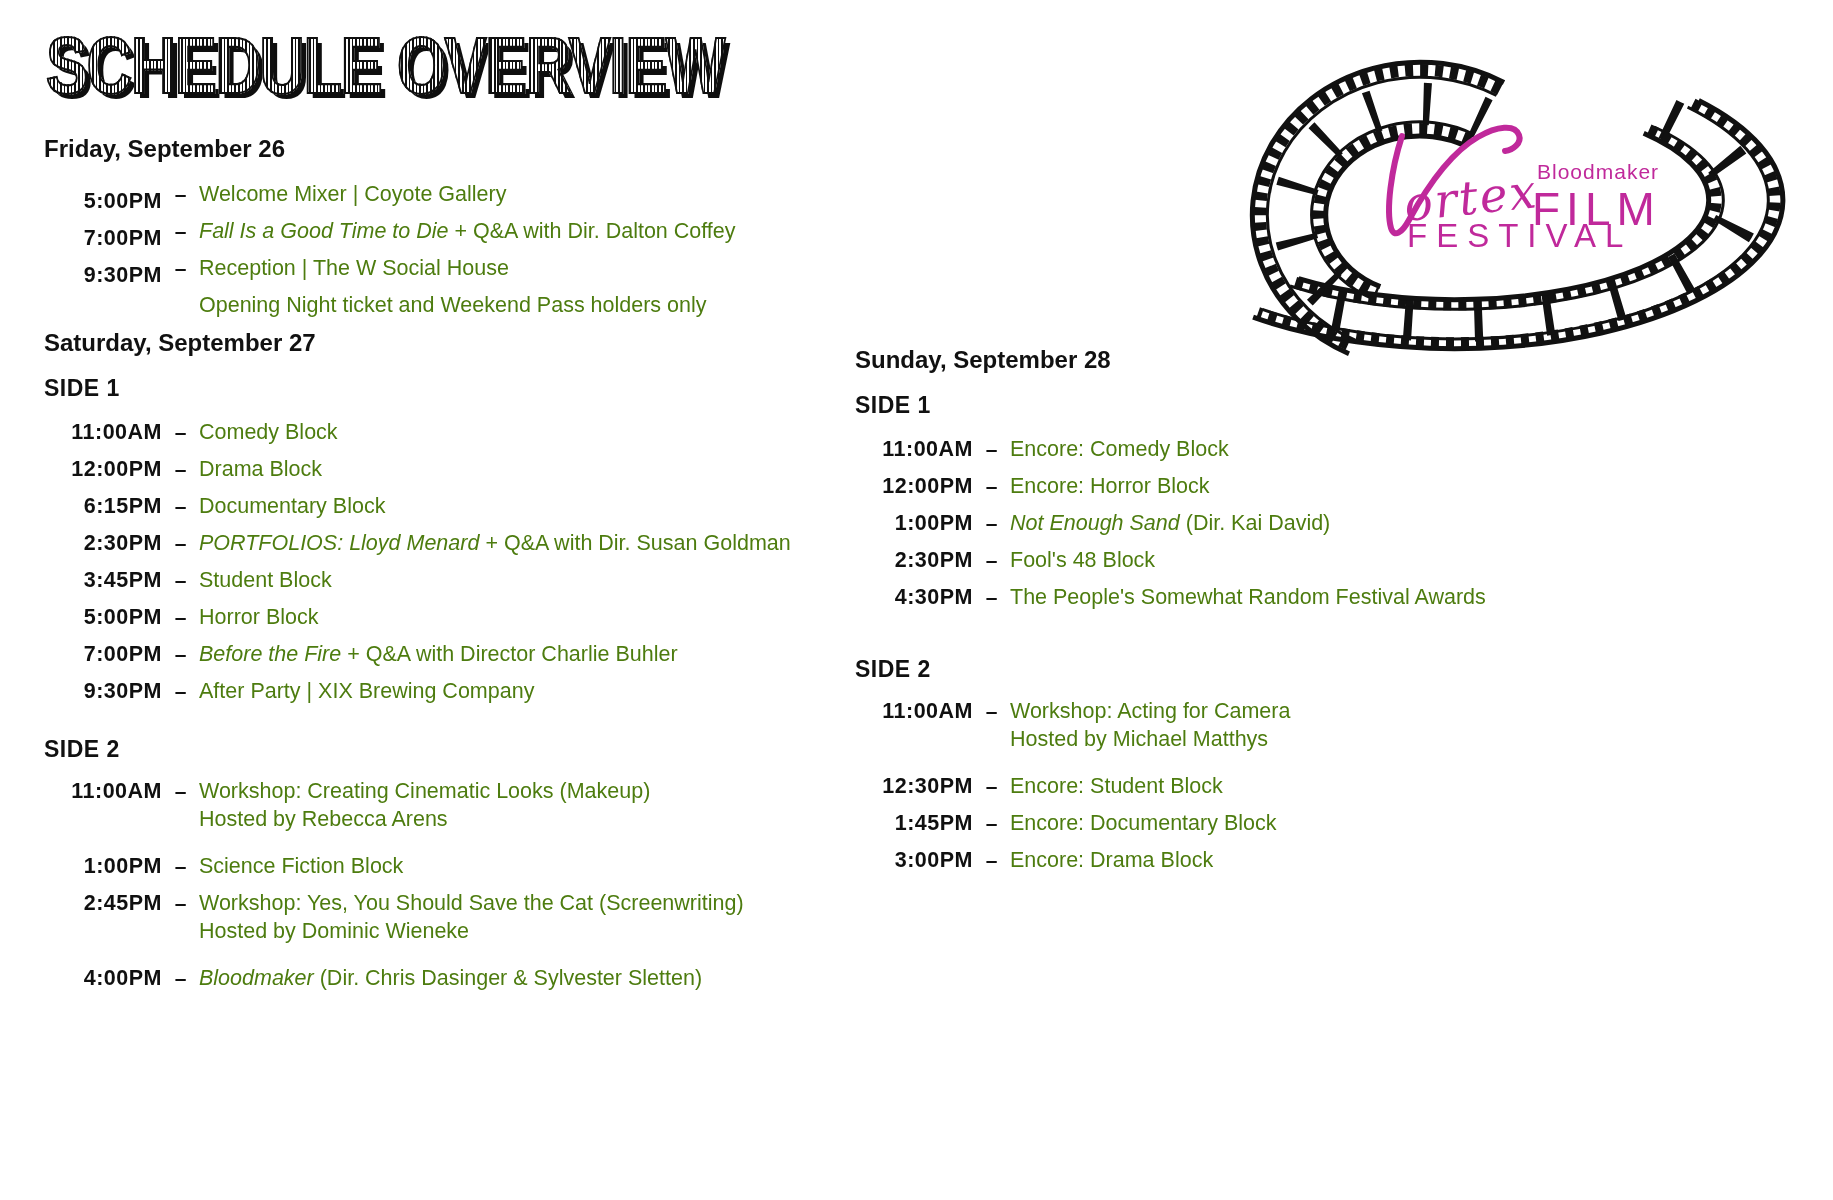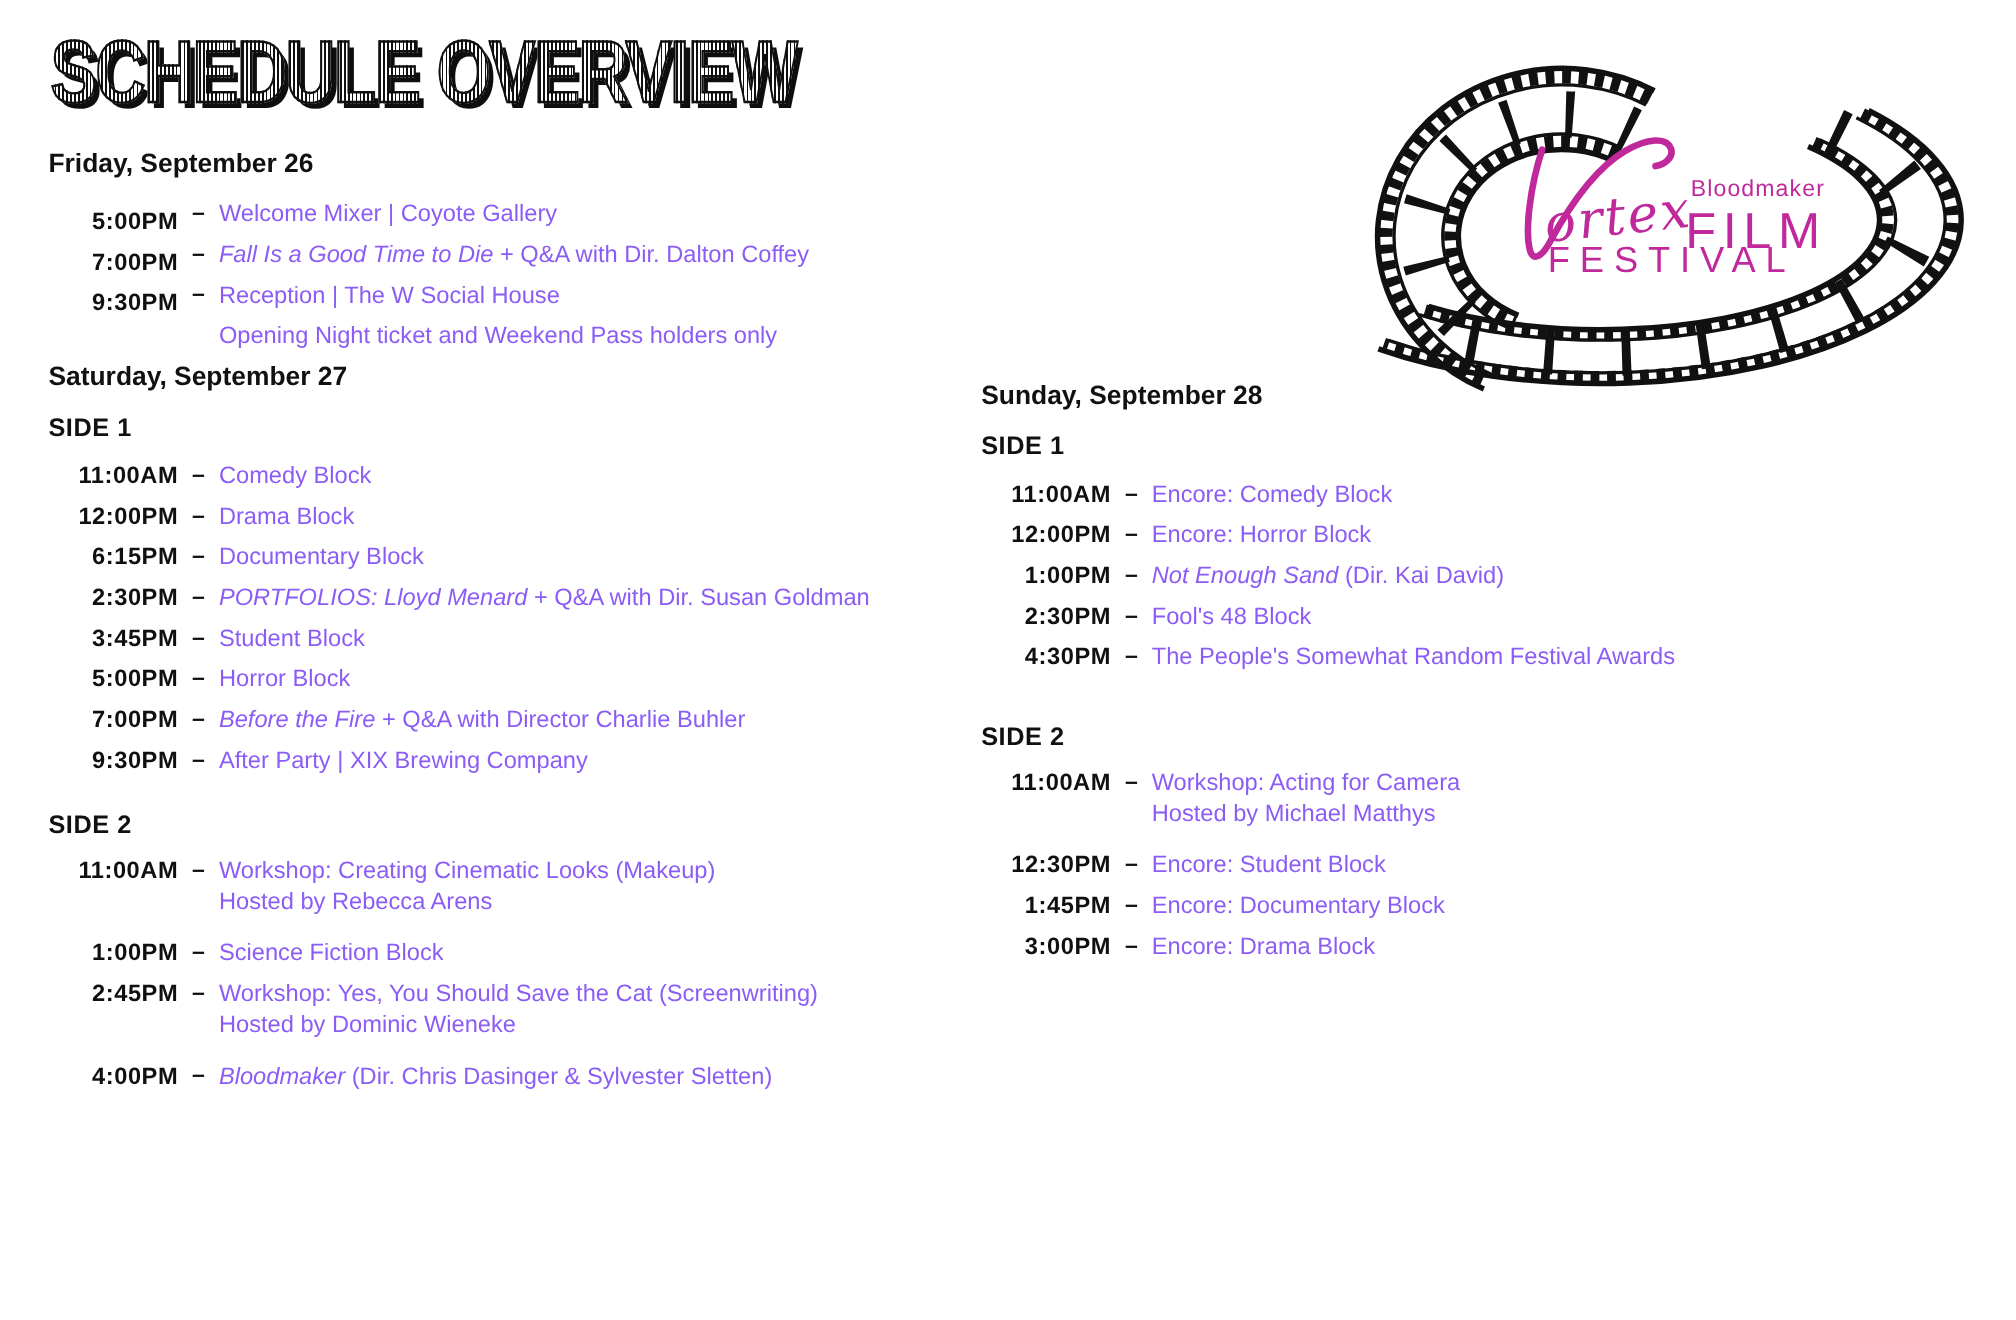--- a/index.html
+++ b/index.html
@@ -26,21 +26,21 @@
       color:transparent;
       background:repeating-linear-gradient(90deg,#101010 0 2px,#ffffff 2px 4.5px);
       -webkit-background-clip:text;background-clip:text;
       -webkit-text-stroke:2.2px #101010;
     }
   }
 
   
   .col{position:absolute;}
   .col-left{left:44px;top:130px;width:800px;}
-  .col-right{left:892px;top:340px;width:750px;}
+  .col-right{left:855px;top:340px;width:750px;}
 
   .day-heading{
     font-size:24px;font-weight:bold;color:#111;line-height:30px;
     margin:0 0 0 0;
   }
   .side-heading{
     font-size:23px;font-weight:bold;color:#111;line-height:28px;
     letter-spacing:0.5px;
   }
   .rows{margin-top:16px;}
@@ -48,21 +48,21 @@
   .row.gap-before{margin-top:19px;}
   .time{
     width:118px;flex:0 0 118px;text-align:right;
     font-weight:bold;font-size:21.5px;line-height:28px;letter-spacing:0.5px;color:#101010;
   }
   .time.offset-time{position:relative;top:7px;}
   .dash{
     width:37px;flex:0 0 37px;text-align:center;
     font-weight:bold;font-size:21px;line-height:28px;color:#101010;
   }
-  .event{flex:1;font-size:21.5px;line-height:28px;color:#8b5cf6;}
+  .event{flex:1;font-size:21.5px;line-height:28px;color:#4d7c0f;}
   .event .it{font-style:italic;}
   .event .line2{display:block;}
 
   .mt-sat{}
   .mt-side{margin-top:16px;}
   .mt-side2-left{margin-top:30px;}
   .mt-side2-right{margin-top:44px;}
   .mt-sun{margin-top:5px;}
 
   

